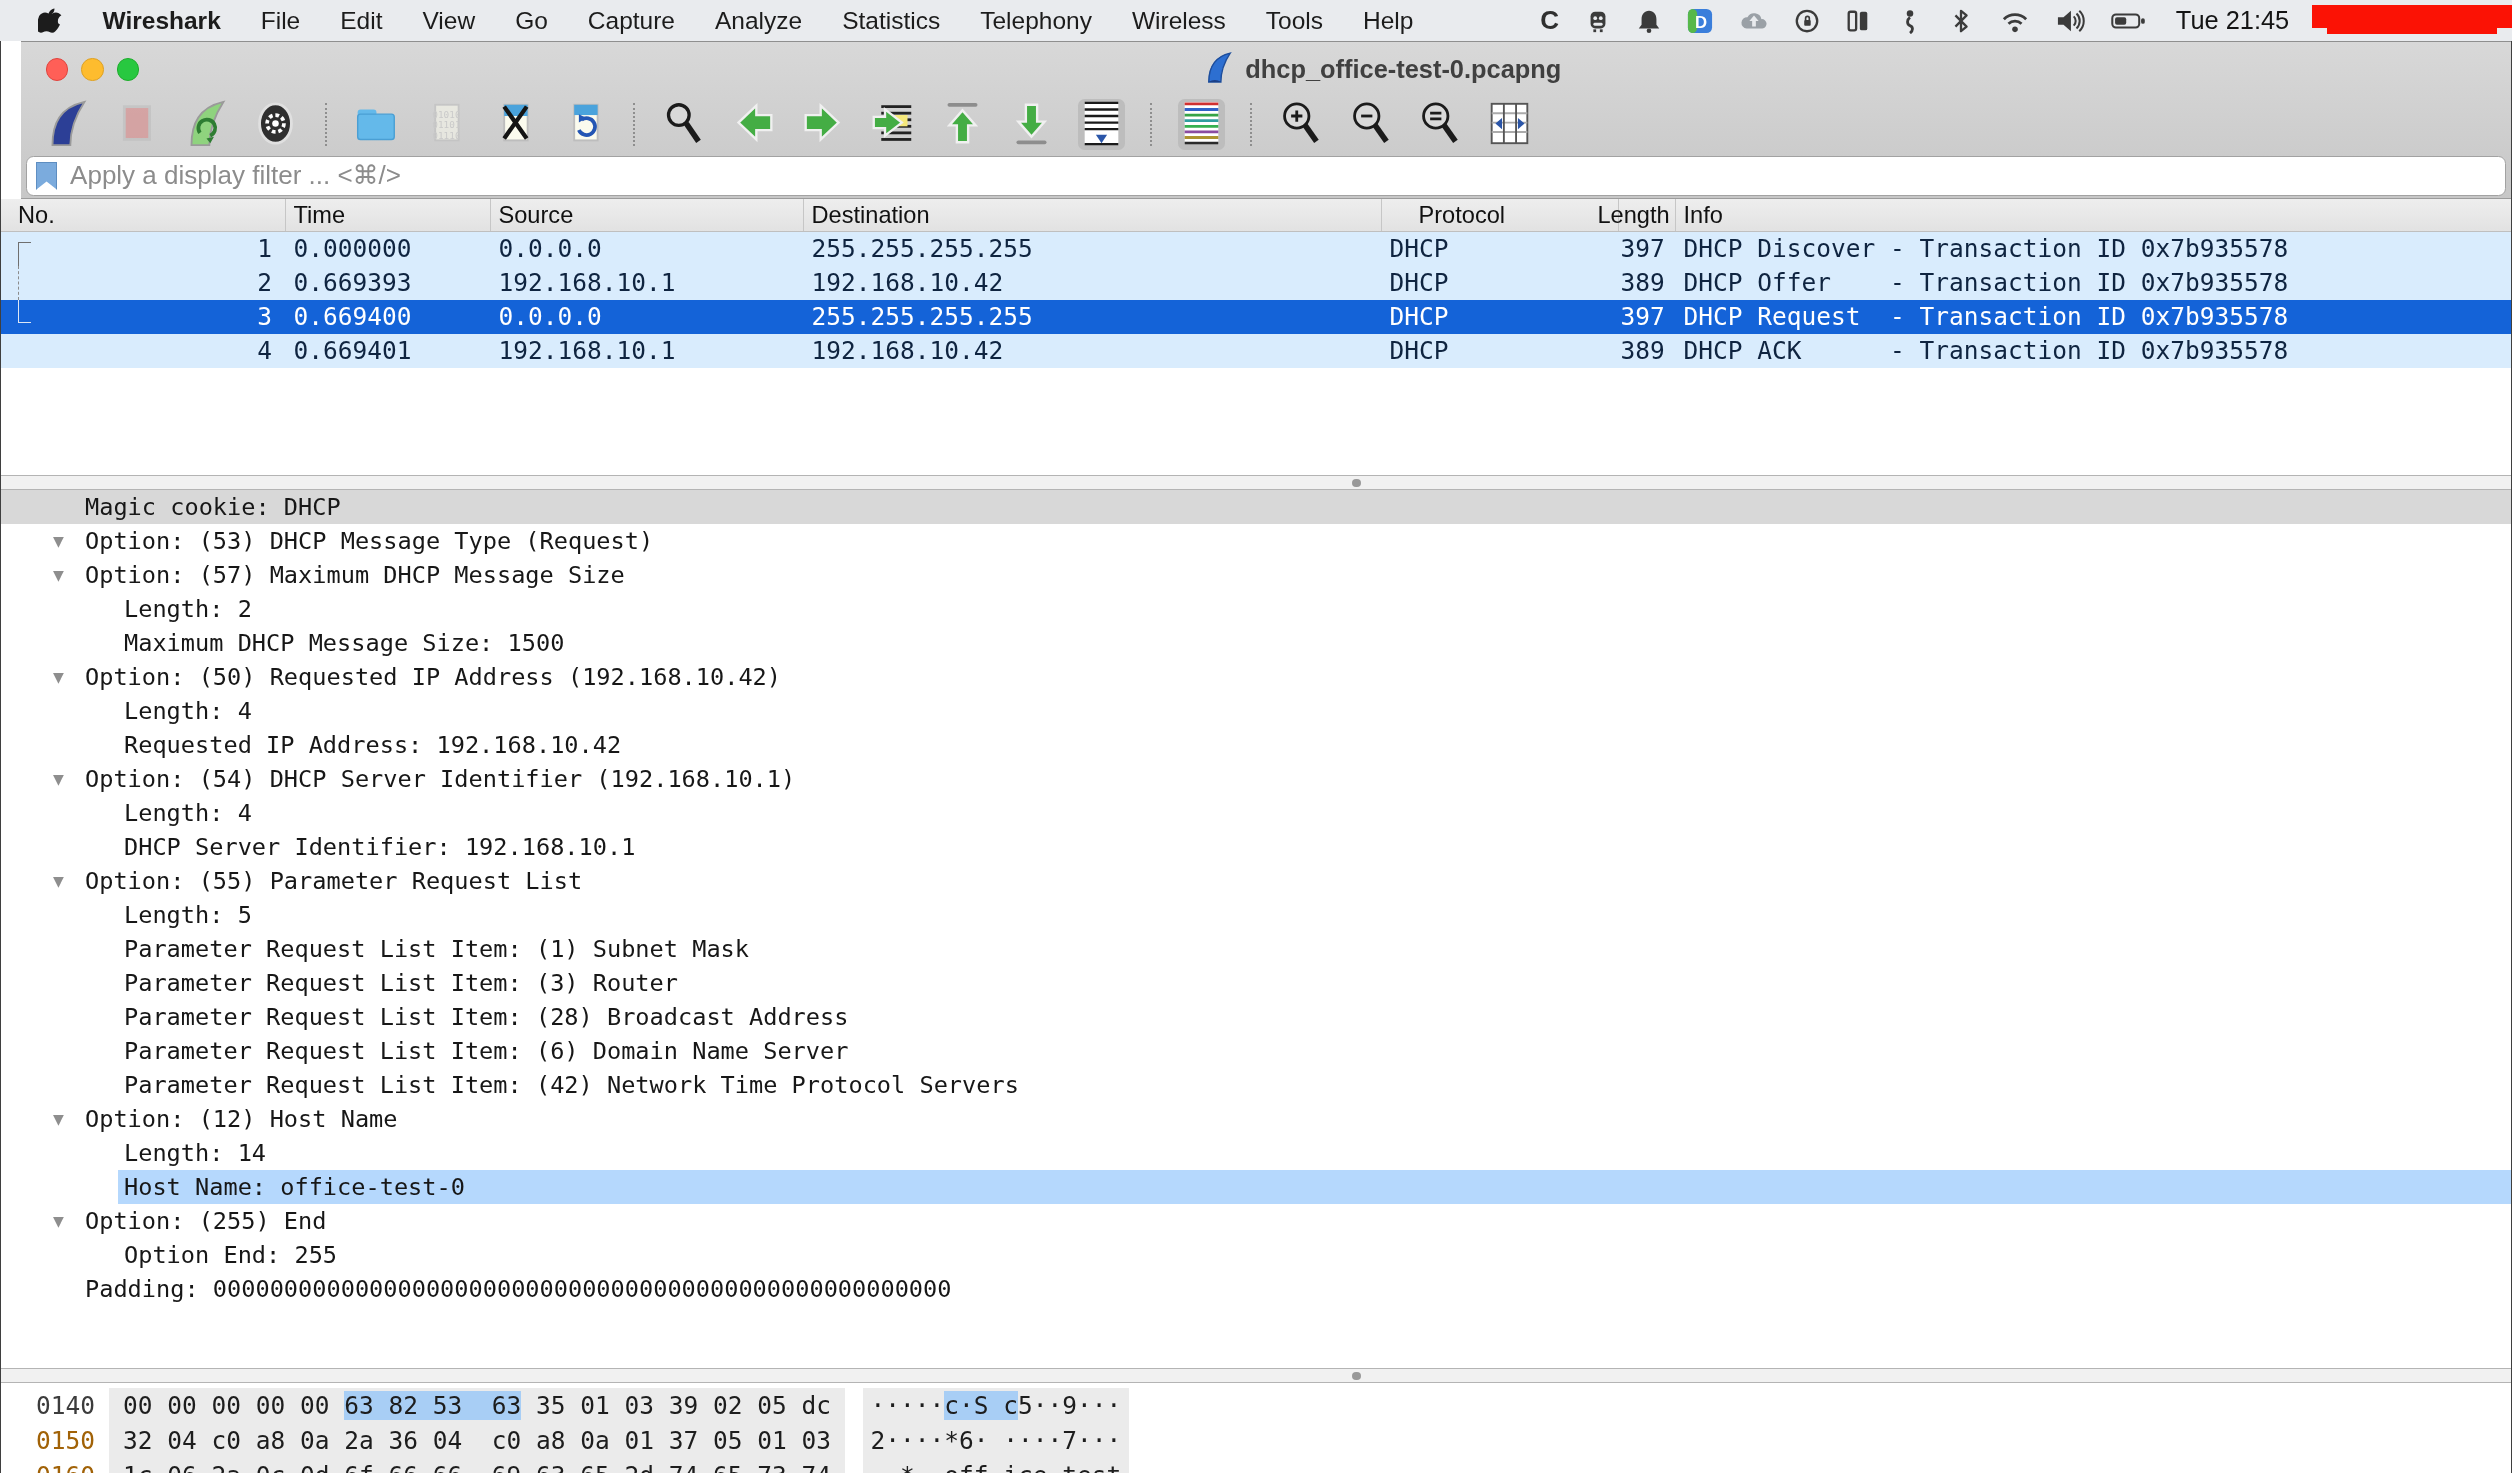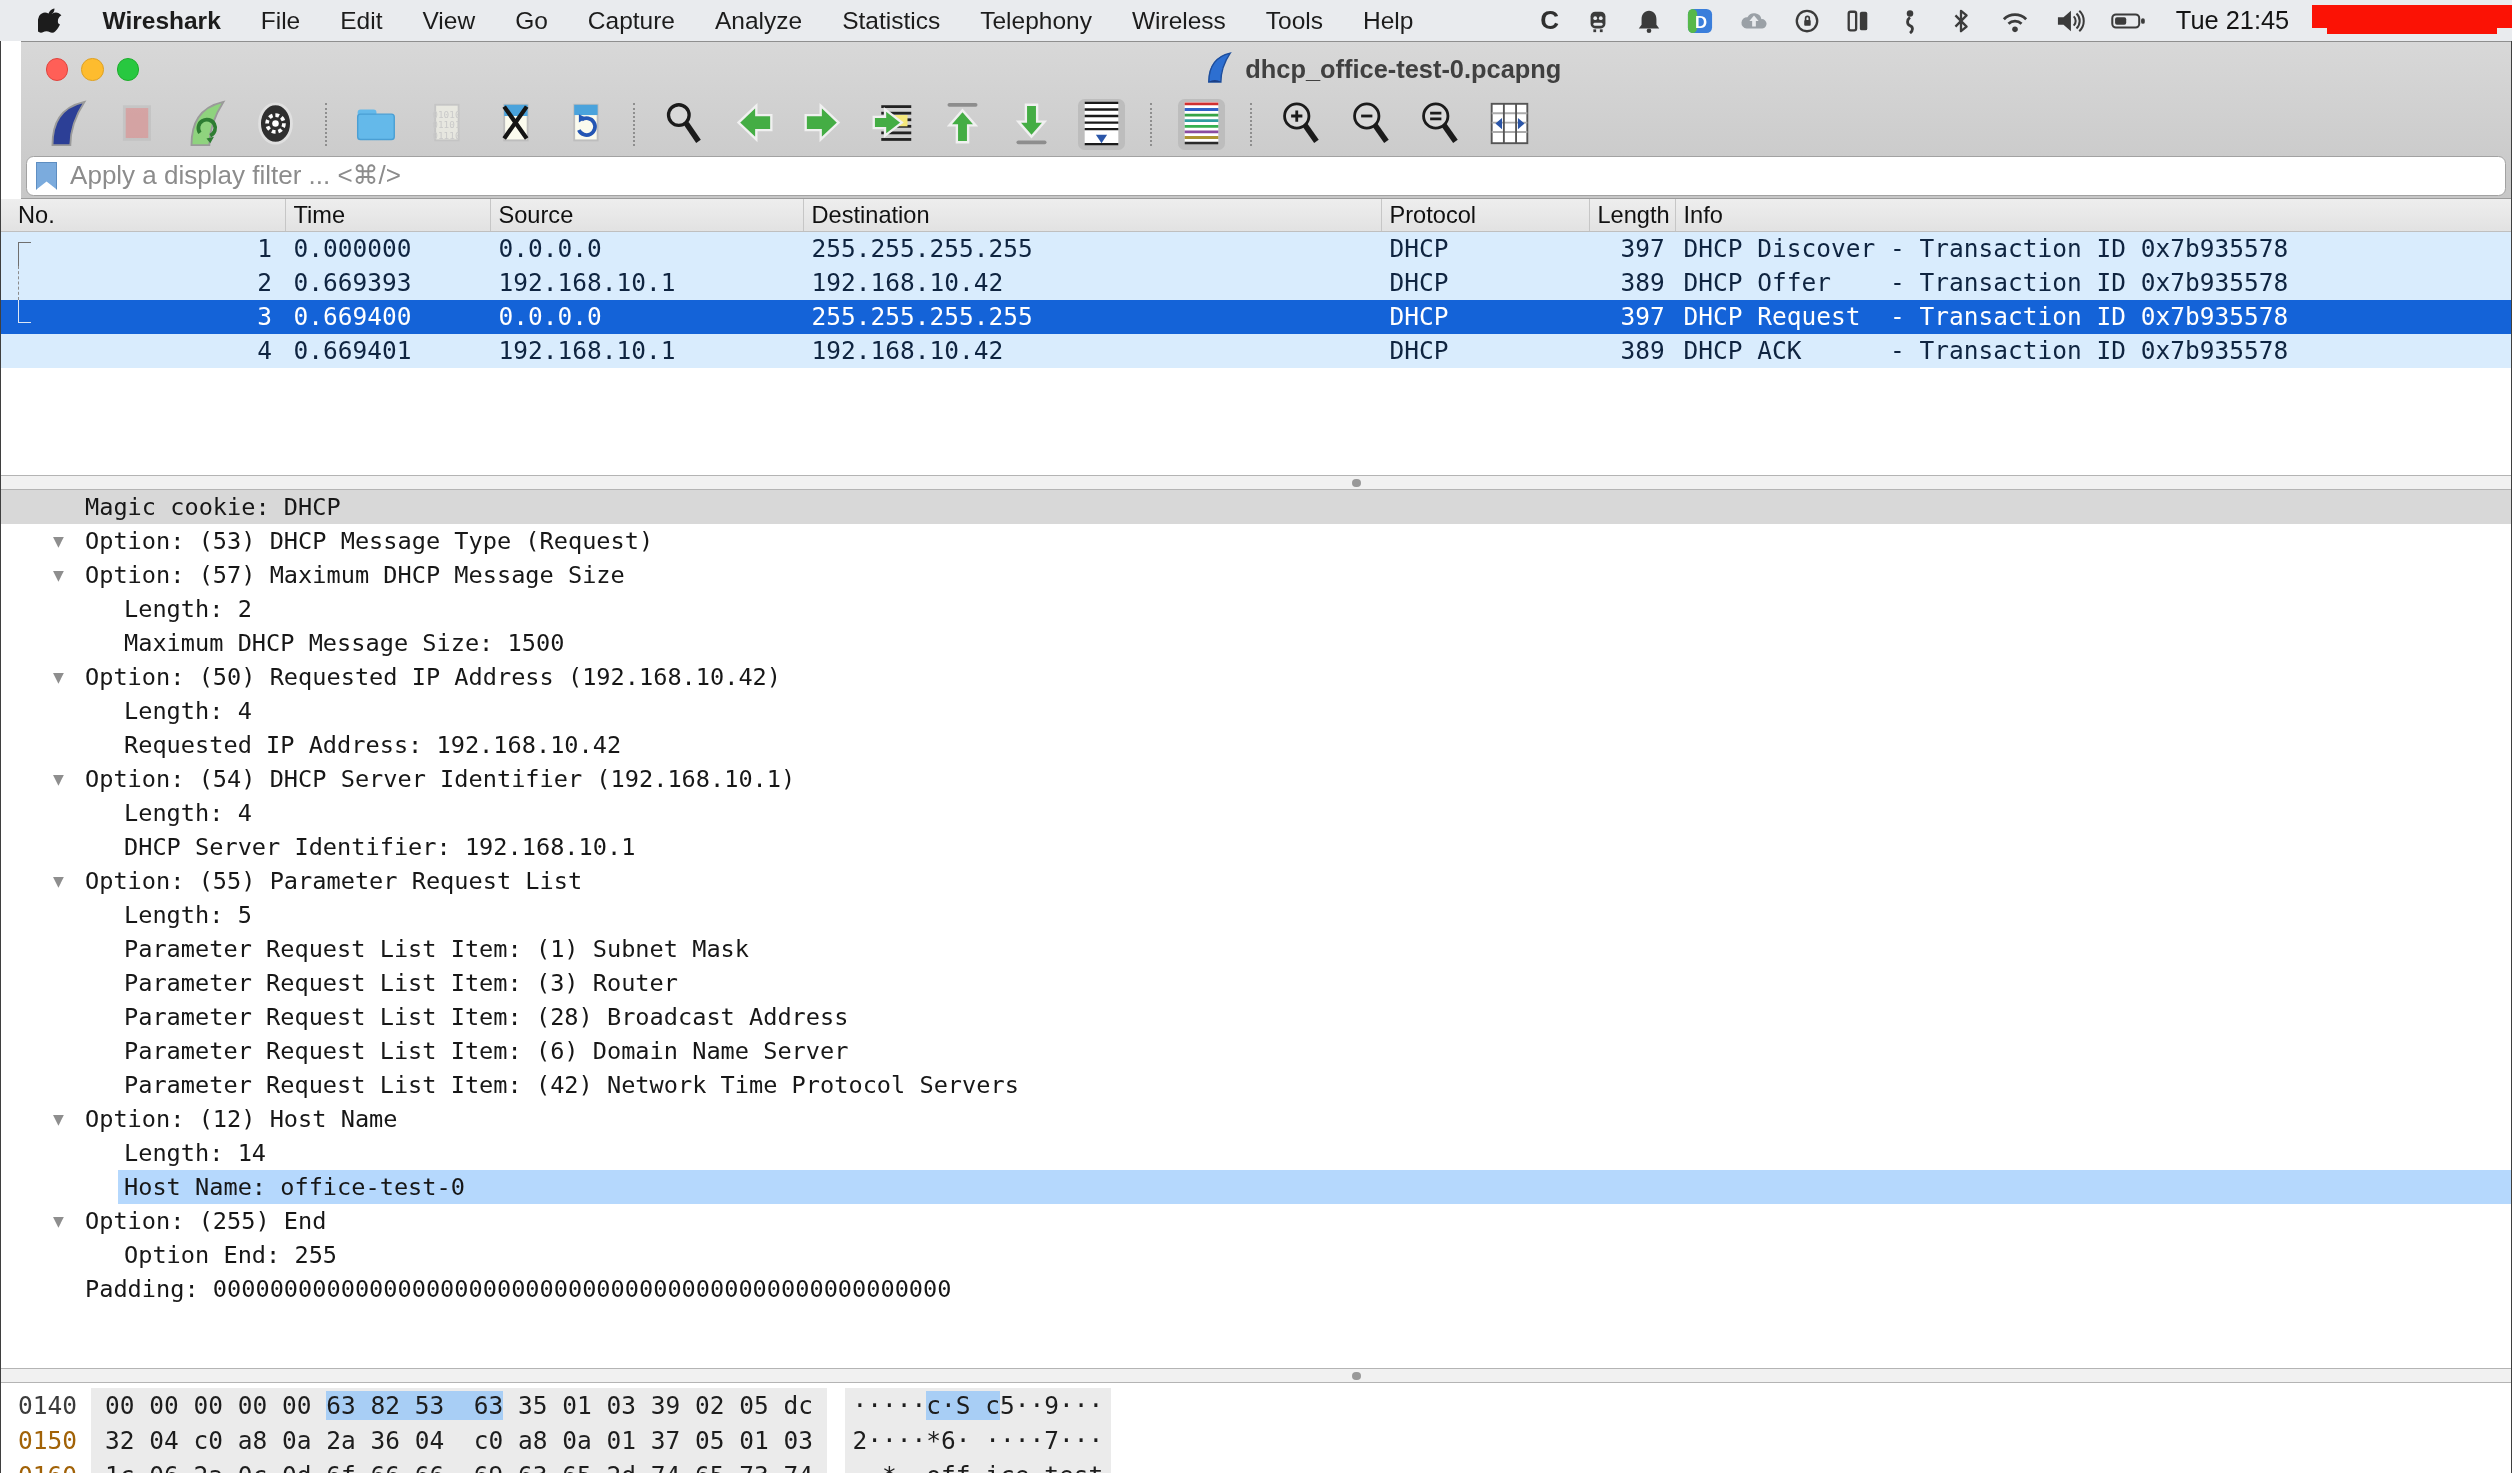--- a/index.html
+++ b/index.html
@@ -92,21 +92,21 @@
   .dline .tri { position:absolute; left:52px; top:50%; transform:translateY(-54%);
                 color:#8e8e8e; font-size:18px; }
   .dtext.ind1 { margin-left:84px; } .dtext.ind2 { margin-left:123px; }
   .dline.hl-gray { background:#d8d8d8; }
   .dline.hl-blue { background:linear-gradient(to right, transparent 117px, #b5d8fd 117px); }
 
   
   .hexpane { position:absolute; top:1342px; left:0; right:0; bottom:0; overflow:hidden;
              background:#fff; font-family:"DejaVu Sans Mono", monospace; font-size:24.5px;
              color:#1d1d1d; padding-top:4.7px; }
-  .hexrow { display:flex; height:35px; line-height:35px; white-space:pre; }
+  .hexrow { display:flex; height:35px; line-height:35px; white-space:pre;padding-left:18px; }
   .hoffset { width:73px; margin-left:17px; color:#3c3c3c; flex:none; }
   .hoffset.dim { color:#a16207; }
   .hbytes { background:#ebebeb; padding:0 14px; flex:none; }
   .hascii { background:#ebebeb; padding:0 7.5px; margin-left:18px; flex:none; }
   .hl { background:#a8cef5; }
 </style>
 </head>
 <body>
 
 <div class="menubar">
@@ -411,21 +411,21 @@
       </div>
     </div>
   </div>
 
   <div class="pkheader">
 
   <div class="hcell first" style="left:0px;width:285px">No.</div>
       <div class="hcell" style="left:285px;width:205px">Time</div>
       <div class="hcell" style="left:490px;width:313px">Source</div>
       <div class="hcell" style="left:803px;width:578px">Destination</div>
-      <div class="hcell" style="left:1381px;width:208px">Protocol</div>
+      <div class="hcell" style="left:1410px;width:208px">Protocol</div>
       <div class="hcell" style="left:1589px;width:86px">Length</div>
       <div class="hcell last" style="left:1675px;width:838px">Info</div>
     </div>
 
   <div class="pkrows">
 
   <div class="pkrow"><span class="bracket br-open"></span><span class="pcell c-no">1</span><span class="pcell c-time">0.000000</span><span class="pcell c-src">0.0.0.0</span><span class="pcell c-dst">255.255.255.255</span><span class="pcell c-pro">DHCP</span><span class="pcell c-len">397</span><span class="pcell c-info">DHCP Discover - Transaction ID 0x7b935578</span></div>
       <div class="pkrow"><span class="bracket br-dashed"></span><span class="pcell c-no">2</span><span class="pcell c-time">0.669393</span><span class="pcell c-src">192.168.10.1</span><span class="pcell c-dst">192.168.10.42</span><span class="pcell c-pro">DHCP</span><span class="pcell c-len">389</span><span class="pcell c-info">DHCP Offer    - Transaction ID 0x7b935578</span></div>
       <div class="pkrow selected"><span class="bracket br-close"></span><span class="pcell c-no">3</span><span class="pcell c-time">0.669400</span><span class="pcell c-src">0.0.0.0</span><span class="pcell c-dst">255.255.255.255</span><span class="pcell c-pro">DHCP</span><span class="pcell c-len">397</span><span class="pcell c-info">DHCP Request  - Transaction ID 0x7b935578</span></div>
       <div class="pkrow"><span class="pcell c-no">4</span><span class="pcell c-time">0.669401</span><span class="pcell c-src">192.168.10.1</span><span class="pcell c-dst">192.168.10.42</span><span class="pcell c-pro">DHCP</span><span class="pcell c-len">389</span><span class="pcell c-info">DHCP ACK      - Transaction ID 0x7b935578</span></div>

